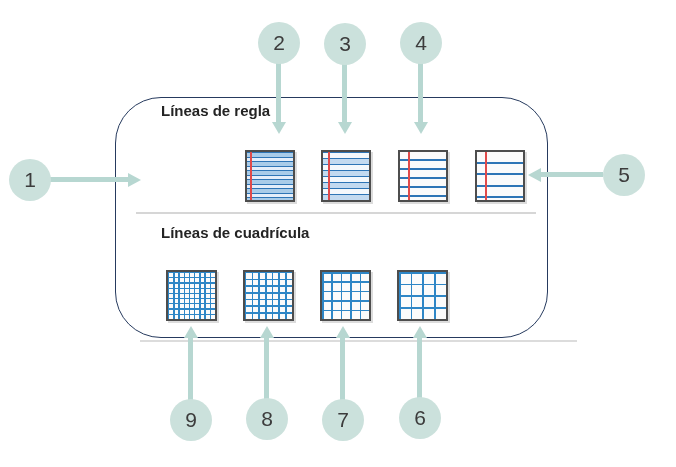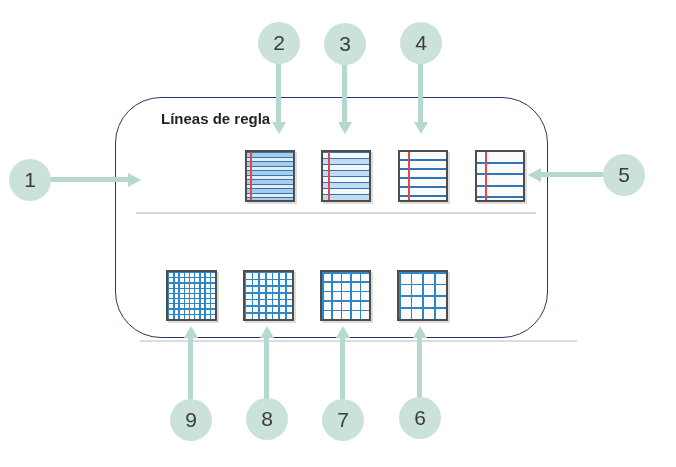--- a/index.html
+++ b/index.html
@@ -32,21 +32,21 @@
   }
   .panel{
     position:absolute;left:115px;top:97px;width:433px;height:241px;
     border:1.6px solid var(--panel_border);border-radius:46px;background:#ffffff;
     box-sizing:border-box;z-index:1;
   }
   .section-title{
     position:absolute;left:45px;font-size:15px;font-weight:bold;
     color:var(--heading_text);white-space:nowrap;
   }
-  .title-rule{top:12px;}
+  .title-rule{top:4px;}
   .title-grid{top:126px;}
   .divider{position:absolute;left:20px;top:114px;width:400px;height:1.5px;background:var(--divider);}
   .none-option{
     position:absolute;left:28px;top:41px;width:79px;height:72px;
     border:2px solid var(--none_border);background:#ffffff;box-sizing:border-box;
     box-shadow:1px 1px 0 var(--shadow);
   }
   .none-inner{
     position:absolute;left:3px;top:3px;right:3px;bottom:3px;
     border:1px solid var(--none_inner_border);
@@ -126,20 +126,21 @@
 
     <div class="row-rule">
       <div class="thumb t-narrow"></div>
       <div class="thumb t-college"></div>
       <div class="thumb t-standard"></div>
       <div class="thumb t-wide"></div>
     </div>
 
     <div class="divider"></div>
 
+    <div class="section-title title-grid">Líneas de cuadrícula</div>
 
     <div class="row-grid">
       <div class="thumb g-small"></div>
       <div class="thumb g-medium"></div>
       <div class="thumb g-large"></div>
       <div class="thumb g-xlarge"></div>
     </div>
   </div>
 
   <div class="callout-circle" style="left:9px;top:159px;">1</div>

